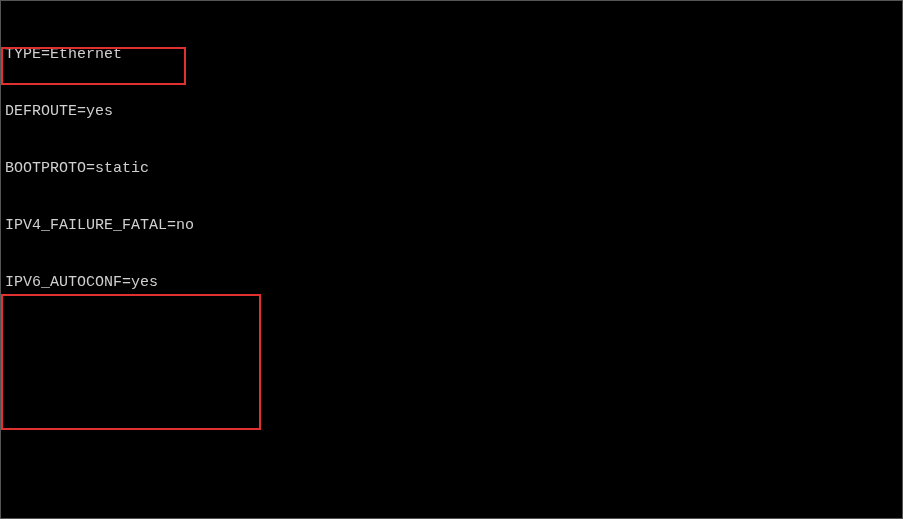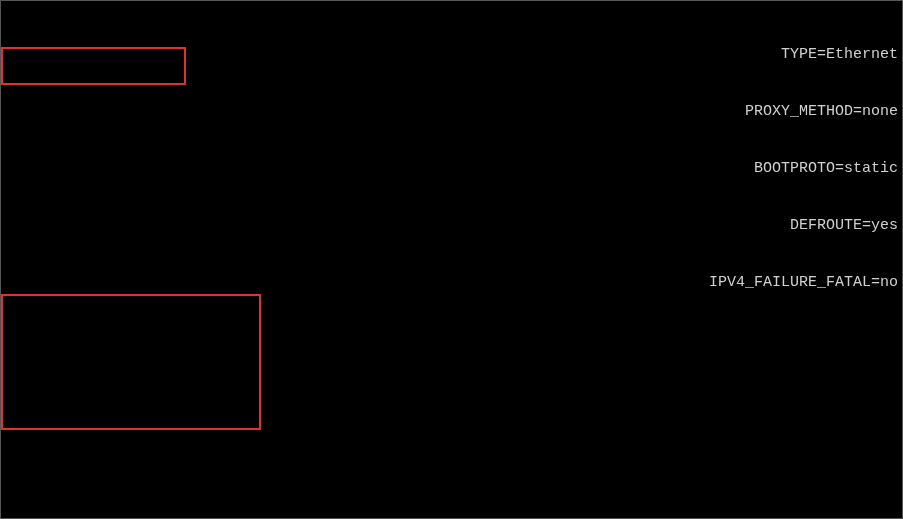--- a/index.html
+++ b/index.html
@@ -21,21 +21,20 @@
       padding: 6px 4px;
       position: relative;
       border: 1px solid #555555;
     }
     .terminal {
       white-space: pre;
     }
     .line {
       display: block;
       height: 19px;
-      text-align: right;
     }
     .highlight-box-1 {
       position: absolute;
       left: 0px;
       top: 46px;
       width: 185px;
       height: 38px;
       border: 2px solid #e03030;
       pointer-events: none;
     }
@@ -47,24 +46,24 @@
       height: 136px;
       border: 2px solid #e03030;
       pointer-events: none;
     }
   </style>
 </head>
 <body>
 
 <div class="terminal">
   <span class="line">TYPE=Ethernet</span>
-  <span class="line">PROXY_METHOD=none</span>
+  <span class="line">DEFROUTE=yes</span>
   <span class="line">BOOTPROTO=static</span>
-  <span class="line">DEFROUTE=yes</span>
   <span class="line">IPV4_FAILURE_FATAL=no</span>
+  <span class="line">IPV6_AUTOCONF=yes</span>
   
   
   
   
   
   
   
   
   
   

